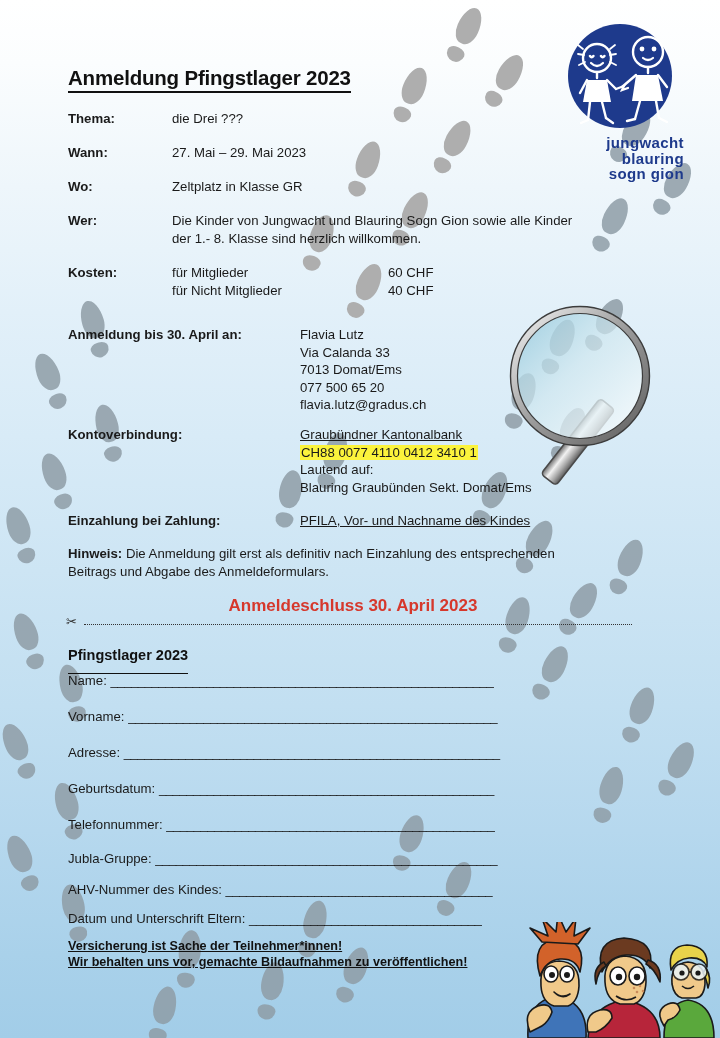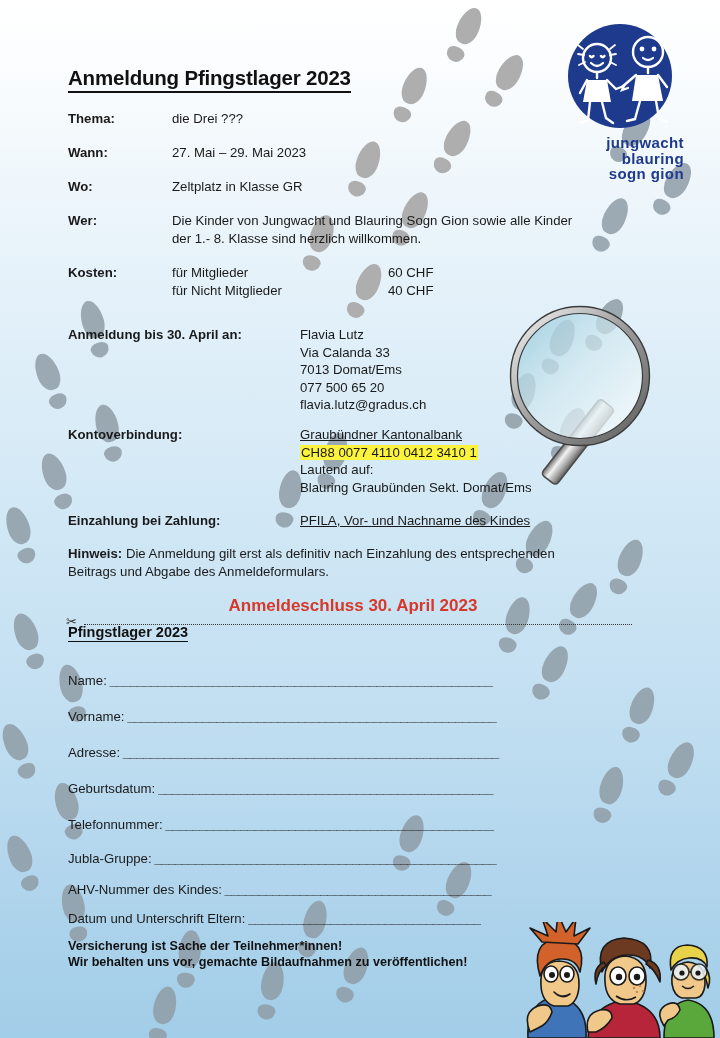--- a/index.html
+++ b/index.html
@@ -193,51 +193,51 @@
     left: 18px;
     top: 7px;
     right: 0;
     height: 0;
     border-top: 1.6px dotted #333;
   }
 
   .form-title {
     position: absolute;
     left: 68px;
-    top: 624px;
+    top: 647px;
     font-size: 14.5px;
     font-weight: bold;
     color: #111;
     border-bottom: 1.6px solid #111;
-    padding-bottom: 1px;
+    padding-bottom: 10px;
     display: inline-block;
   }
 
   .form-field {
     position: absolute;
     left: 68px;
     width: 500px;
     font-size: 13.2px;
     color: #1a1a1a;
     white-space: nowrap;
     overflow: hidden;
   }
   .form-field .fl { letter-spacing: 0; }
-  .form-field .rule { letter-spacing: -.5px; font-style: italic; }
+  .form-field .rule { letter-spacing: -.5px; }
 
   .footer-note {
     position: absolute;
     left: 68px;
     top: 938px;
     font-size: 12.6px;
     font-weight: bold;
     color: #111;
     line-height: 16px;
   }
-  .footer-note span { display: block; width: fit-content; }
+  .footer-note span { display: block; text-decoration: underline; width: fit-content; }
 
   
   #kids {
     position: absolute;
     left: 468px;
     top: 922px;
     width: 252px;
     height: 116px;
     pointer-events: none;
   }

